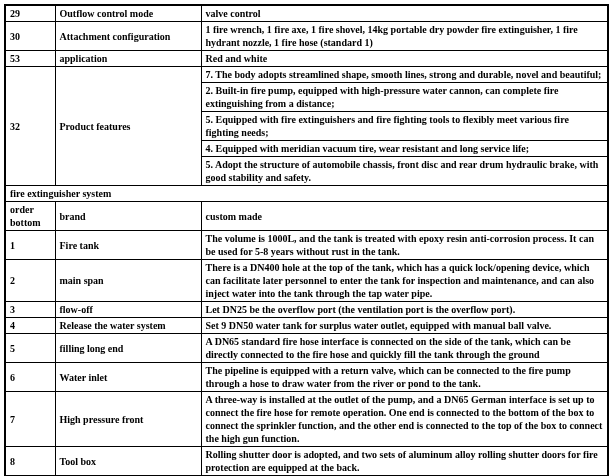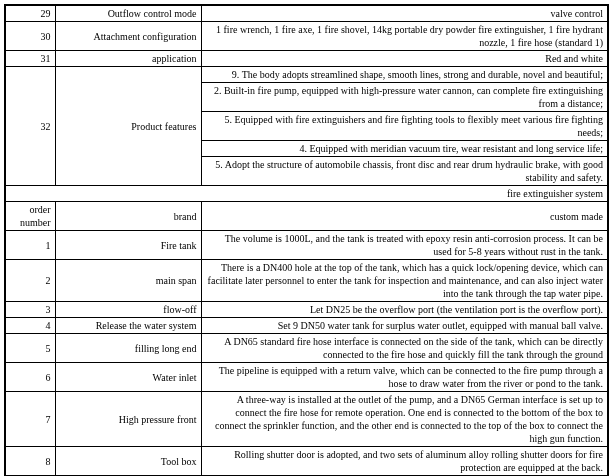--- a/index.html
+++ b/index.html
@@ -17,23 +17,24 @@
     margin: 4px 0 0 4px;
     border: 2px solid #000;
     font-family: "Liberation Serif", "DejaVu Serif", serif;
     font-size: 10px;
     line-height: 13px;
     color: #000;
   }
   table.spec td {
     border: 1px solid #000;
     padding: 1px 4px;
-    text-align: right;
+    text-align: left;
     vertical-align: middle;
     word-wrap: break-word;
+    font-weight: bold;
   }
   col.c-num   { width: 50px; }
   col.c-brand { width: 146px; }
   col.c-desc  { width: auto; }
 </style>
 </head>
 <body>
 
 <table class="spec">
   <colgroup>
@@ -47,49 +48,49 @@
       <td>29</td>
       <td>Outflow control mode</td>
       <td>valve control</td>
     </tr>
     <tr>
       <td>30</td>
       <td>Attachment configuration</td>
       <td>1 fire wrench, 1 fire axe, 1 fire shovel, 14kg portable dry powder fire extinguisher, 1 fire hydrant nozzle, 1 fire hose (standard 1)</td>
     </tr>
     <tr>
-      <td>31</td>
+      <td>53</td>
       <td>application</td>
       <td>Red and white</td>
     </tr>
 
     <tr>
       <td rowspan="5">32</td>
       <td rowspan="5">Product features</td>
-      <td>9. The body adopts streamlined shape, smooth lines, strong and durable, novel and beautiful;</td>
+      <td>7. The body adopts streamlined shape, smooth lines, strong and durable, novel and beautiful;</td>
     </tr>
     <tr>
       <td>2. Built-in fire pump, equipped with high-pressure water cannon, can complete fire extinguishing from a distance;</td>
     </tr>
     <tr>
       <td>5. Equipped with fire extinguishers and fire fighting tools to flexibly meet various fire fighting needs;</td>
     </tr>
     <tr>
       <td>4. Equipped with meridian vacuum tire, wear resistant and long service life;</td>
     </tr>
     <tr>
       <td>5. Adopt the structure of automobile chassis, front disc and rear drum hydraulic brake, with good stability and safety.</td>
     </tr>
 
     <tr>
       <td colspan="3">fire extinguisher system</td>
     </tr>
 
     <tr>
-      <td>order number</td>
+      <td>order bottom</td>
       <td>brand</td>
       <td>custom made</td>
     </tr>
 
     <tr>
       <td>1</td>
       <td>Fire tank</td>
       <td>The volume is 1000L, and the tank is treated with epoxy resin anti-corrosion process. It can be used for 5-8 years without rust in the tank.</td>
     </tr>
     <tr>

